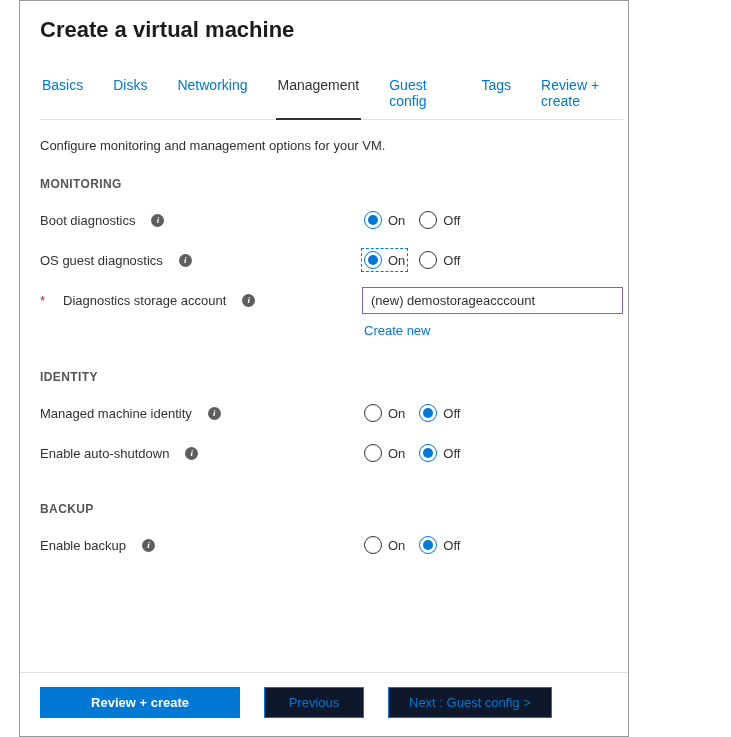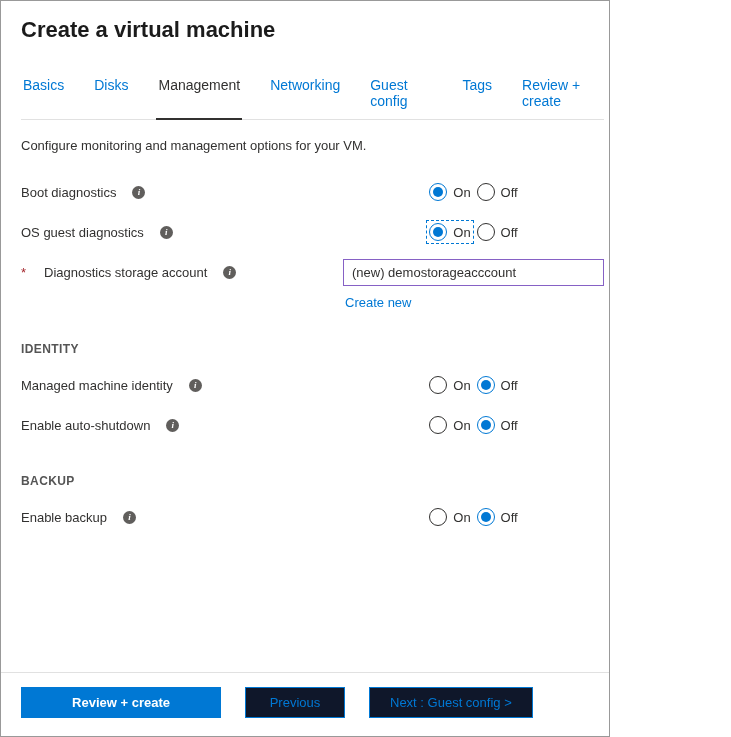--- a/index.html
+++ b/index.html
@@ -8,20 +8,21 @@
       font-size: 13px;
       color: #323130;
       background: #fff;
     }
     .page {
       width: 610px;
       height: 737px;
       border: 1px solid #999;
       padding: 14px 5px 0 20px;
       position: relative;
+      margin-left: 19px;
     }
     .page-title {
       font-size: 22px;
       font-weight: 600;
       color: #1b1b1b;
       margin-bottom: 28px;
       margin-top: 2px;
     }
     .tabs {
       display: flex;
@@ -84,23 +85,22 @@
       font-size: 9px;
       font-weight: 700;
       font-style: italic;
       font-family: Georgia, serif;
       line-height: 1;
       cursor: default;
     }
     .row-control {
       display: flex;
       align-items: center;
-      gap: 2px;
+      gap: 10px;
       flex: 1;
-      justify-content: center;
     }
     .radio-wrap {
       display: flex;
       align-items: center;
       gap: 6px;
       cursor: pointer;
       padding: 2px;
     }
     .radio-wrap.focused {
       outline: 1px dashed #0078d4;
@@ -170,29 +170,30 @@
   </style>
 </head>
 <body>
 
 <div class="page">
   <h1 class="page-title">Create a virtual machine</h1>
 
   <div class="tabs">
     <div class="tab">Basics</div>
     <div class="tab">Disks</div>
+    <div class="tab">Networking</div>
     <div class="tab active">Management</div>
-    <div class="tab">Networking</div>
     <div class="tab">Guest config</div>
     <div class="tab">Tags</div>
     <div class="tab">Review + create</div>
   </div>
 
   <div class="intro">Configure monitoring and management options for your VM.</div>
 
+  <div class="section-heading">MONITORING</div>
 
   <div class="row">
     <div class="row-label">
       <span>Boot diagnostics</span>
       <span class="info-icon">i</span>
     </div>
     <div class="row-control">
       <label class="radio-wrap">
         <span class="radio checked"></span>
         <span>On</span>

